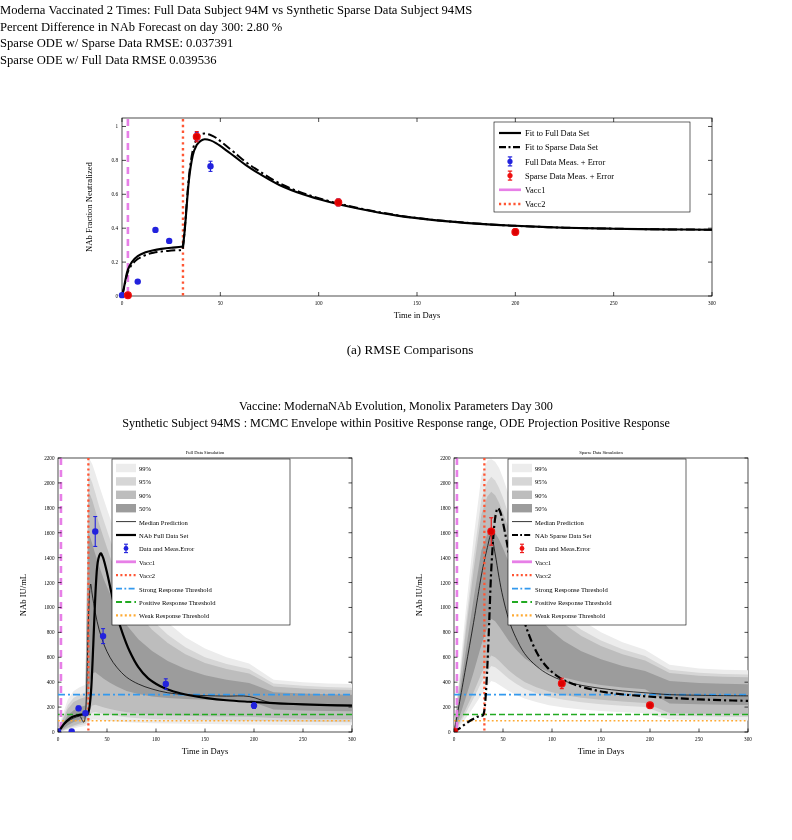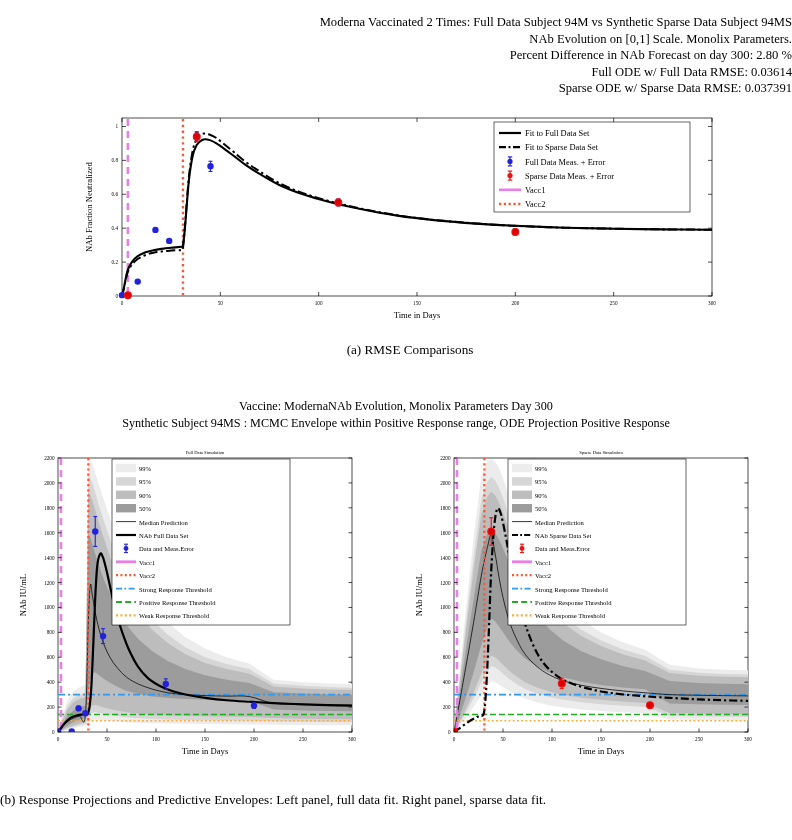--- a/index.html
+++ b/index.html
@@ -2,44 +2,43 @@
 <html><head>
 <meta charset="utf-8">
 <style>
   html,body{margin:0;padding:0;}
   body{
     width:792px;height:840px;background:#ffffff;
     font-family:"Liberation Serif", serif;
     color:#000;overflow:hidden;position:relative;
   }
   .fig{position:relative;width:792px;}
-  .title-block{text-align:right;line-height:1.32;font-size:12.6px;padding-top:14px;}
+  .title-block{text-align:left;line-height:1.32;font-size:12.6px;padding-top:2px;}
   .title-block div{white-space:nowrap;}
   .caption{text-align:justify;font-size:13.2px;line-height:1.55;}
   .panel{position:absolute;}
   svg{display:block;overflow:visible;}
   text{font-family:"Liberation Serif", serif;fill:#000;}
   .tick-lbl{font-size:5.2px;}
   .axis-lbl{font-size:8.6px;}
   .legend-lbl{font-size:8.4px;}
   .legend-lbl-sm{font-size:6.6px;}
   .panel-title{font-size:4.6px;}
   .legendbox{fill:#fff;stroke:#000;stroke-width:.6;}
 </style>
 </head>
 <body>
 
 <div class="fig">
 
   <div class="title-block" id="titleBlock">
       <div>Moderna Vaccinated 2 Times: Full Data Subject 94M vs Synthetic Sparse Data Subject 94MS</div>
-      <div>NAb Evolution on [0,1] Scale. Monolix Parameters.</div>
       <div>Percent Difference in NAb Forecast on day 300: 2.80 %</div>
-      <div>Full ODE w/ Full Data RMSE: 0.03614</div>
       <div>Sparse ODE w/ Sparse Data RMSE: 0.037391</div>
+      <div>Sparse ODE w/ Full Data RMSE 0.039536</div>
     </div>
 
   <div class="panel" style="left:0px;top:108px;">
     <svg width="792" height="230" id="svgA">
         <g>
           <rect x="122" y="10" width="590" height="178" fill="#fff" stroke="#000" stroke-width="0.7"></rect>
           <line x1="122" y1="188" x2="122" y2="184" stroke="#000" stroke-width="0.7"></line>
           <line x1="122" y1="10" x2="122" y2="14" stroke="#000" stroke-width="0.7"></line>
           <text x="122" y="197" class="tick-lbl" text-anchor="middle">0</text>
           <line x1="220.33333333333331" y1="188" x2="220.33333333333331" y2="184" stroke="#000" stroke-width="0.7"></line>
@@ -412,15 +411,14 @@
           <line x1="116" y1="144.60000000000002" x2="136" y2="144.60000000000002" stroke="#3399ee" stroke-width="1.8" stroke-dasharray="6,2.4,1.8,2.4"></line>
           <text x="139" y="147.60000000000002" class="legend-lbl-sm" text-anchor="start">Strong Response Threshold</text>
           <line x1="116" y1="158" x2="136" y2="158" stroke="#22aa22" stroke-width="1.8" stroke-dasharray="6,3.2"></line>
           <text x="139" y="161" class="legend-lbl-sm" text-anchor="start">Positive Response Threshold</text>
           <line x1="116" y1="171.4" x2="136" y2="171.4" stroke="#ffaa33" stroke-width="2.2" stroke-dasharray="2,2.4"></line>
           <text x="139" y="174.4" class="legend-lbl-sm" text-anchor="start">Weak Response Threshold</text>
         </g>
       </svg>
   </div>
 
-  <div class="panel caption" style="left:0px;top:790px;width:792px;">(b) Response Projections and Predictive Envelopes: Left panel, full data fit. Right panel, sparse data fit.</div>
 
 </div>
 
 </body></html>

